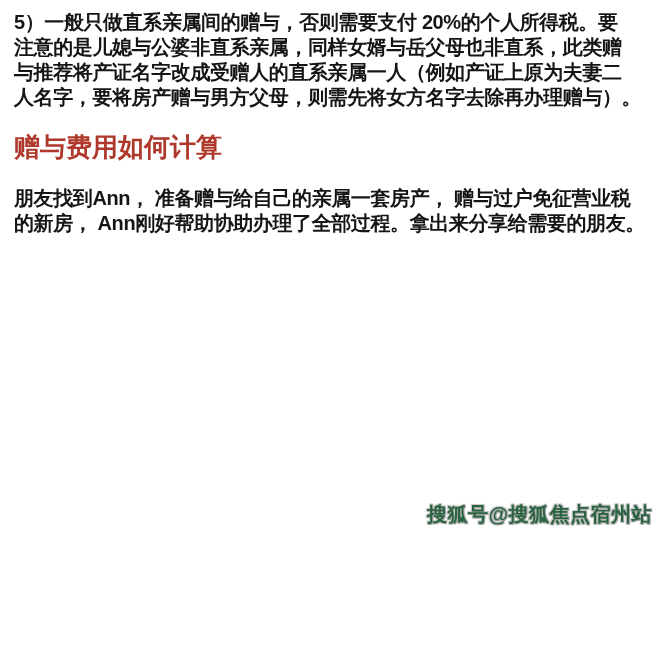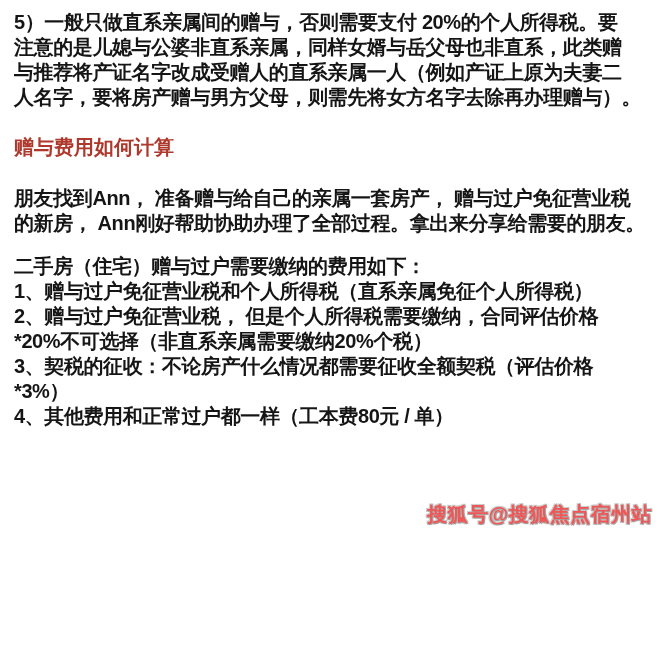--- a/index.html
+++ b/index.html
@@ -24,34 +24,34 @@
     font-weight: 700;
     letter-spacing: -0.4px;
     white-space: pre-line;
     color: #151515;
   }
   .para.note {
     color: #9c231b;
   }
   .heading {
     margin: 20px 0 22px 0;
-    font-size: 20px;
+    font-size: 26px;
     line-height: 34px;
     font-weight: 800;
     letter-spacing: 0;
     color: #ae382b;
   }
   .watermark {
     position: absolute;
     right: 8px;
     bottom: 6px;
     font-size: 20px;
     font-weight: 700;
     letter-spacing: 0.5px;
-    color: #ef4444;
+    color: #14532d;
     opacity: 0.9;
     text-shadow:
       1px 1px 0 #9a9a9a,
       -1px -1px 0 #c9c9c9,
       1px -1px 0 #b5b5b5,
       -1px 1px 0 #b5b5b5,
       0 0 2px #adadad;
   }
 </style>
 </head>
@@ -64,23 +64,16 @@
 与推荐将产证名字改成受赠人的直系亲属一人（例如产证上原为夫妻二
 人名字，要将房产赠与男方父母，则需先将女方名字去除再办理赠与）。</p>
 
 
 
   <h2 class="heading">赠与费用如何计算</h2>
 
   <p class="para body">朋友找到Ann， 准备赠与给自己的亲属一套房产， 赠与过户免征营业税
 的新房， Ann刚好帮助协助办理了全部过程。拿出来分享给需要的朋友。</p>
 
-  <p class="para body">二手房（住宅）赠与过户需要缴纳的费用如下：
-1、赠与过户免征营业税和个人所得税（直系亲属免征个人所得税）
-2、赠与过户免征营业税， 但是个人所得税需要缴纳，合同评估价格
-*20%不可选择（非直系亲属需要缴纳20%个税）
-3、契税的征收：不论房产什么情况都需要征收全额契税（评估价格
-*3%）
-4、其他费用和正常过户都一样（工本费80元 / 单）</p>
 
   <div class="watermark">搜狐号@搜狐焦点宿州站</div>
 
 </div>
 
 </body></html>

